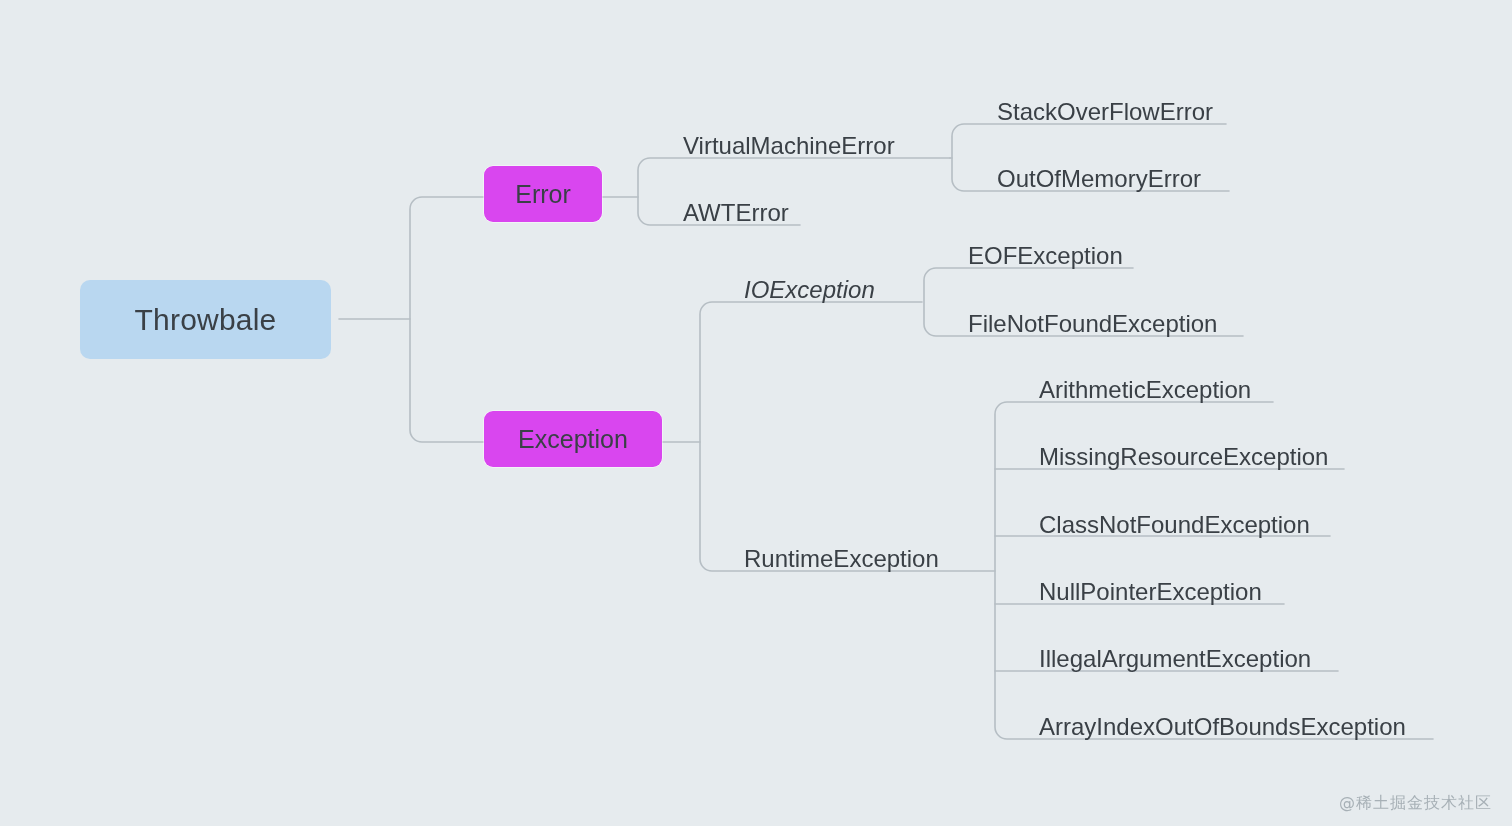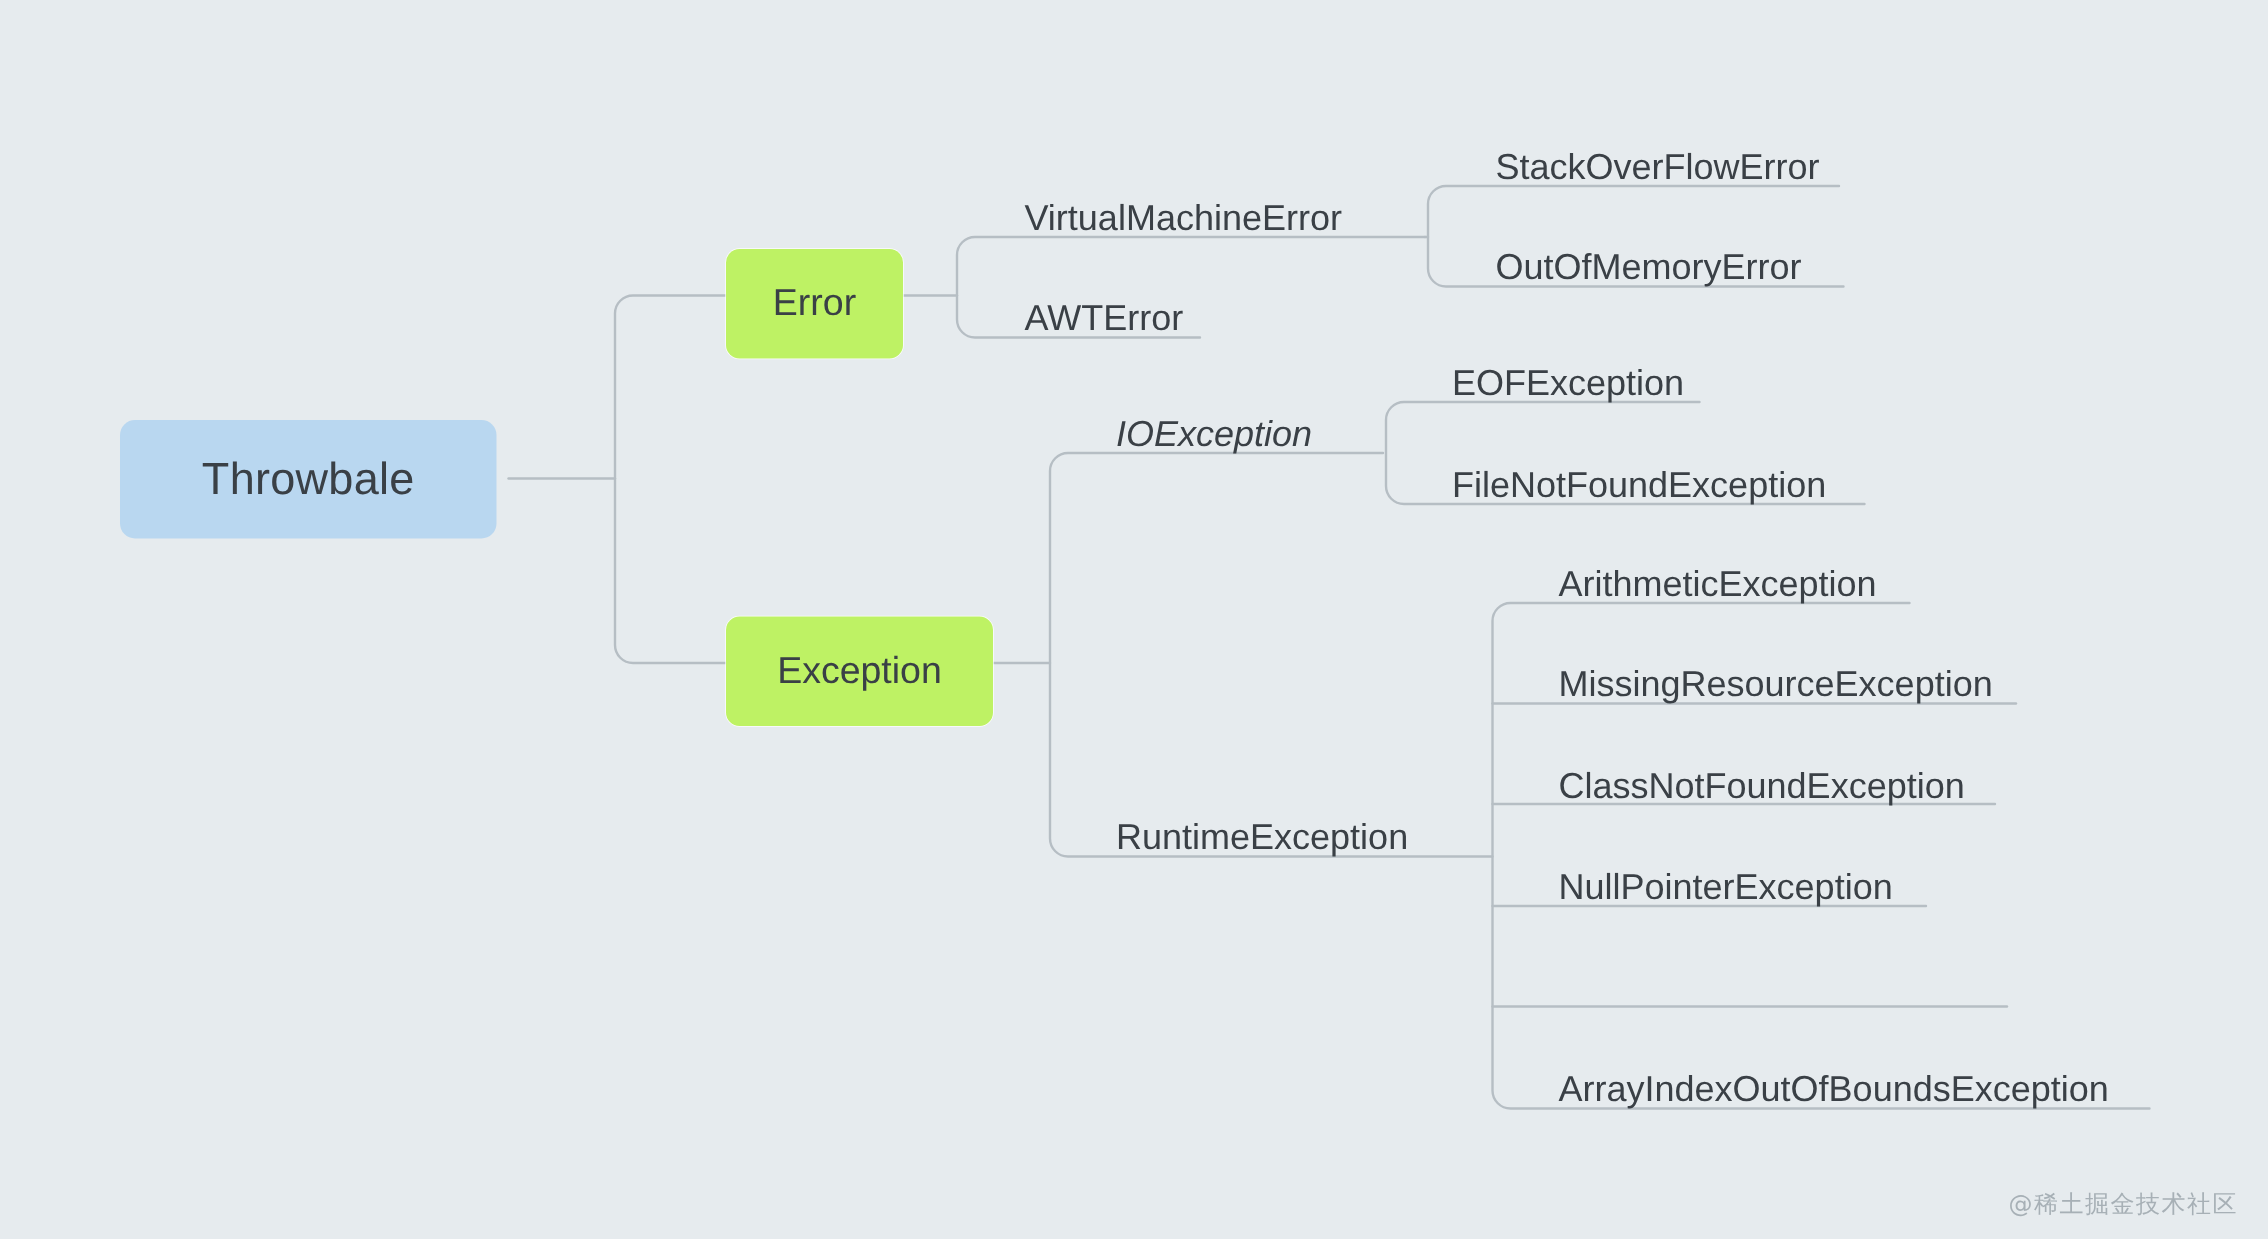--- a/index.html
+++ b/index.html
@@ -43,25 +43,25 @@
     width: 251px;
     height: 79px;
     background: #b9d7f0;
     border-radius: 10px;
     justify-content: center;
     font-size: 30px;
     letter-spacing: 0.2px;
   }
   
   .node-box {
-    background: #bef264;
+    background: #d946ef;
     border-radius: 9px;
     justify-content: center;
     font-size: 25px;
-    height: 73px;
+    height: 56px;
     box-shadow: 0 0 0 0.5px rgba(255,255,255,0.9);
   }
   .node-error {
     left: 484px;
     top: 166px;
     width: 118px;
   }
   .node-exception {
     left: 484px;
     top: 411px;
@@ -165,19 +165,22 @@
   </div>
   <div class="node node-text" style="left:1037px; top:429px;">
     <span>MissingResourceException</span>
   </div>
   <div class="node node-text" style="left:1037px; top:497px;">
     <span>ClassNotFoundException</span>
   </div>
   <div class="node node-text" style="left:1037px; top:564px;justify-content:center;">
     <span>NullPointerException</span>
   </div>
+  <div class="node node-text" style="left:1037px; top:631px;">
+    <span>IllegalArgumentException</span>
+  </div>
   <div class="node node-text" style="left:1037px; top:699px;">
     <span>ArrayIndexOutOfBoundsException</span>
   </div>
 
   <div class="watermark">@稀土掘金技术社区</div>
 
 </div>
 
 </body></html>

